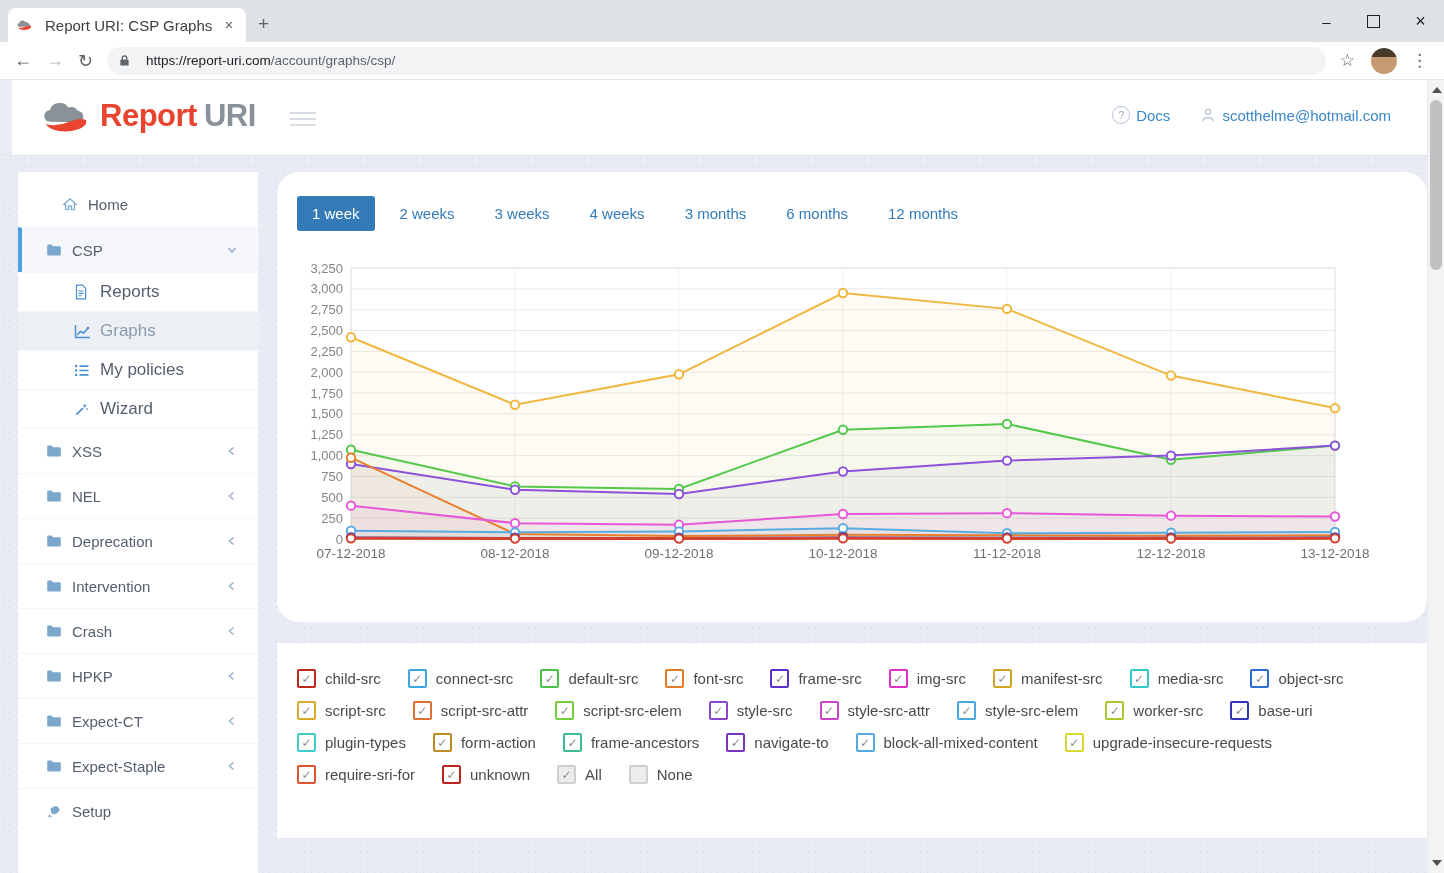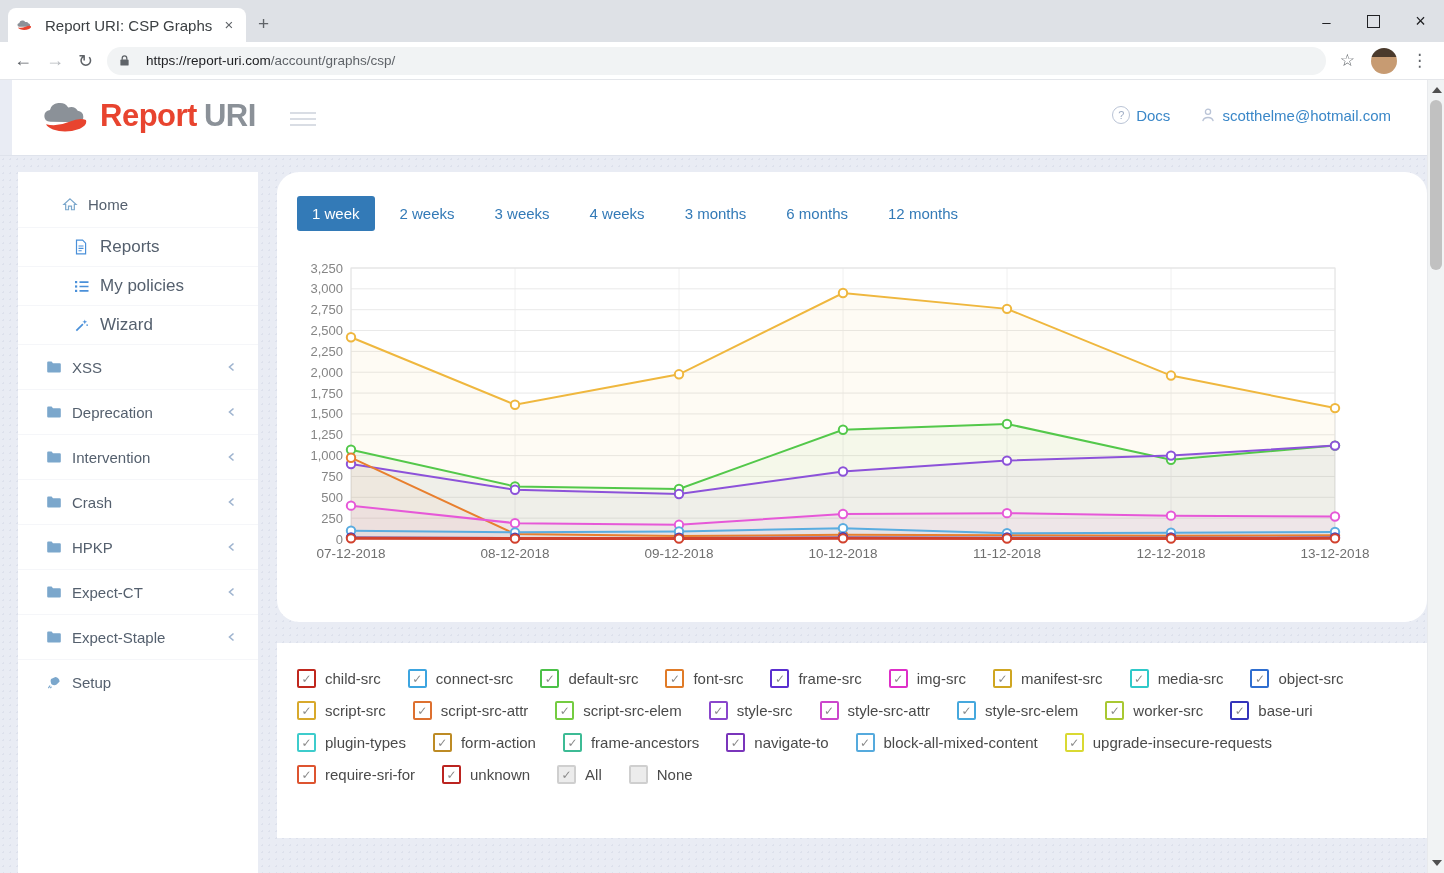--- a/index.html
+++ b/index.html
@@ -156,28 +156,51 @@
 
 <nav class="sidebar">
     <div class="nav-item">
       <span class="ni">
         <svg width="16" height="15" viewBox="0 0 16 16">
           <path d="M8 2 L14.5 8 H12.6 V13.6 H9.6 V9.8 H6.4 V13.6 H3.4 V8 H1.5 Z" fill="none" stroke="currentColor" stroke-width="1.3"></path>
         </svg>
       </span>
       <span>Home</span>
     </div>
+    <div class="nav-item active-section">
+      <span class="ni">
+        <svg width="16" height="14" viewBox="0 0 16 14">
+          <path d="M1.2 2.6 a1 1 0 0 1 1-1 h3.4 l1.4 1.6 h6.8 a1 1 0 0 1 1 1 v7.2 a1 1 0 0 1 -1 1 h-11.6 a1 1 0 0 1 -1 -1 Z" fill="currentColor"></path>
+        </svg>
+      </span>
+      <span>CSP</span>
+      <span class="chev">
+        <svg width="12" height="12" viewBox="0 0 12 12">
+          <polyline points="2.5,4 6,8 9.5,4" fill="none" stroke="currentColor" stroke-width="1.6"></polyline>
+        </svg>
+      </span>
+    </div>
     <div class="nav-sub">
       <span class="ni">
         <svg width="14" height="16" viewBox="0 0 14 16">
           <path d="M2.5 1.2 H8.6 L11.6 4.2 V14.8 H2.5 Z" fill="none" stroke="currentColor" stroke-width="1.2"></path>
           <path d="M4.5 7 h5 M4.5 9.4 h5 M4.5 11.8 h3.2" stroke="currentColor" stroke-width="1.1"></path>
         </svg>
       </span>
       <span>Reports</span>
+    </div>
+    <div class="nav-sub current">
+      <span class="ni">
+        <svg width="17" height="15" viewBox="0 0 17 15">
+          <path d="M1.5 1 V13.5 H16" stroke="currentColor" stroke-width="1.4" fill="none"></path>
+          <polyline points="3,11 6.5,7.5 9.5,9 14,4" fill="none" stroke="currentColor" stroke-width="1.6"></polyline>
+          <circle cx="14" cy="4" r="1.3" fill="currentColor"></circle>
+        </svg>
+      </span>
+      <span>Graphs</span>
     </div>
     <div class="nav-sub">
       <span class="ni">
         <svg width="16" height="13" viewBox="0 0 16 13">
           <rect x="1" y="1" width="2.2" height="2.2" fill="currentColor"></rect>
           <rect x="1" y="5.4" width="2.2" height="2.2" fill="currentColor"></rect>
           <rect x="1" y="9.8" width="2.2" height="2.2" fill="currentColor"></rect>
           <path d="M5.5 2.1 h9 M5.5 6.5 h9 M5.5 10.9 h9" stroke="currentColor" stroke-width="1.6"></path>
         </svg>
       </span>
@@ -193,20 +216,33 @@
       </span>
       <span>Wizard</span>
     </div>
     <div class="nav-item">
       <span class="ni">
         <svg width="16" height="14" viewBox="0 0 16 14">
           <path d="M1.2 2.6 a1 1 0 0 1 1-1 h3.4 l1.4 1.6 h6.8 a1 1 0 0 1 1 1 v7.2 a1 1 0 0 1 -1 1 h-11.6 a1 1 0 0 1 -1 -1 Z" fill="currentColor"></path>
         </svg>
       </span>
       <span>XSS</span>
+      <span class="chev">
+        <svg width="12" height="12" viewBox="0 0 12 12">
+          <polyline points="7.5,2.5 3.5,6 7.5,9.5" fill="none" stroke="currentColor" stroke-width="1.6"></polyline>
+        </svg>
+      </span>
+    </div>
+    <div class="nav-item">
+      <span class="ni">
+        <svg width="16" height="14" viewBox="0 0 16 14">
+          <path d="M1.2 2.6 a1 1 0 0 1 1-1 h3.4 l1.4 1.6 h6.8 a1 1 0 0 1 1 1 v7.2 a1 1 0 0 1 -1 1 h-11.6 a1 1 0 0 1 -1 -1 Z" fill="currentColor"></path>
+        </svg>
+      </span>
+      <span>NEL</span>
       <span class="chev">
         <svg width="12" height="12" viewBox="0 0 12 12">
           <polyline points="7.5,2.5 3.5,6 7.5,9.5" fill="none" stroke="currentColor" stroke-width="1.6"></polyline>
         </svg>
       </span>
     </div>
     <div class="nav-item">
       <span class="ni">
         <svg width="16" height="14" viewBox="0 0 16 14">
           <path d="M1.2 2.6 a1 1 0 0 1 1-1 h3.4 l1.4 1.6 h6.8 a1 1 0 0 1 1 1 v7.2 a1 1 0 0 1 -1 1 h-11.6 a1 1 0 0 1 -1 -1 Z" fill="currentColor"></path>

